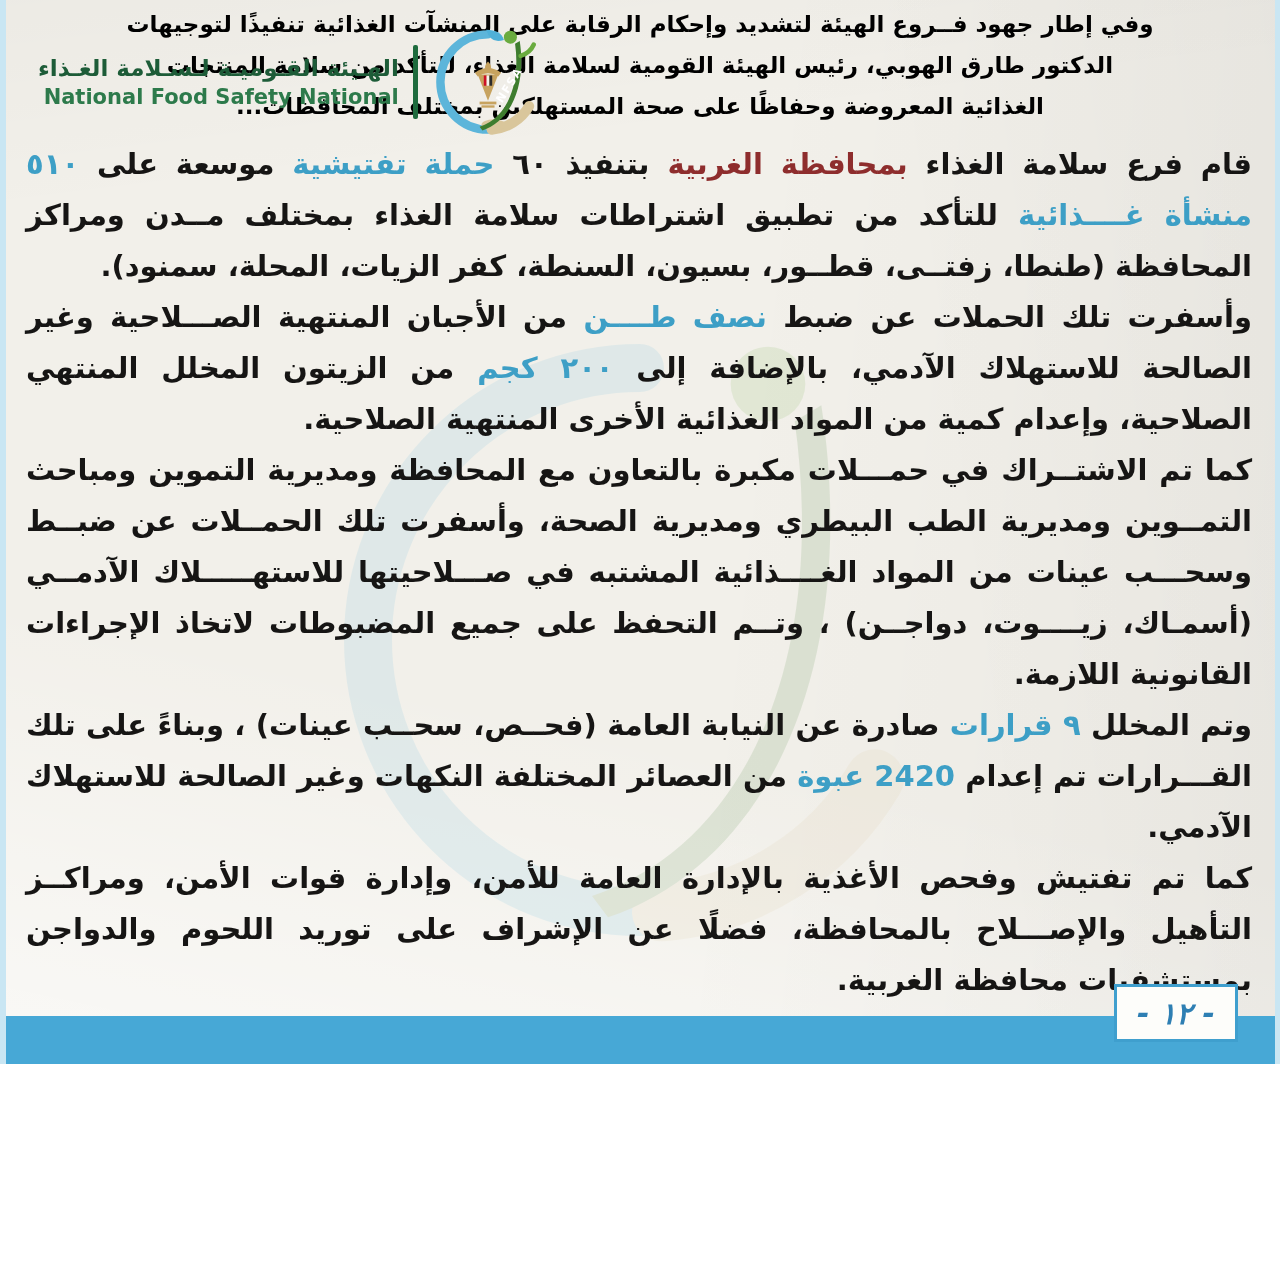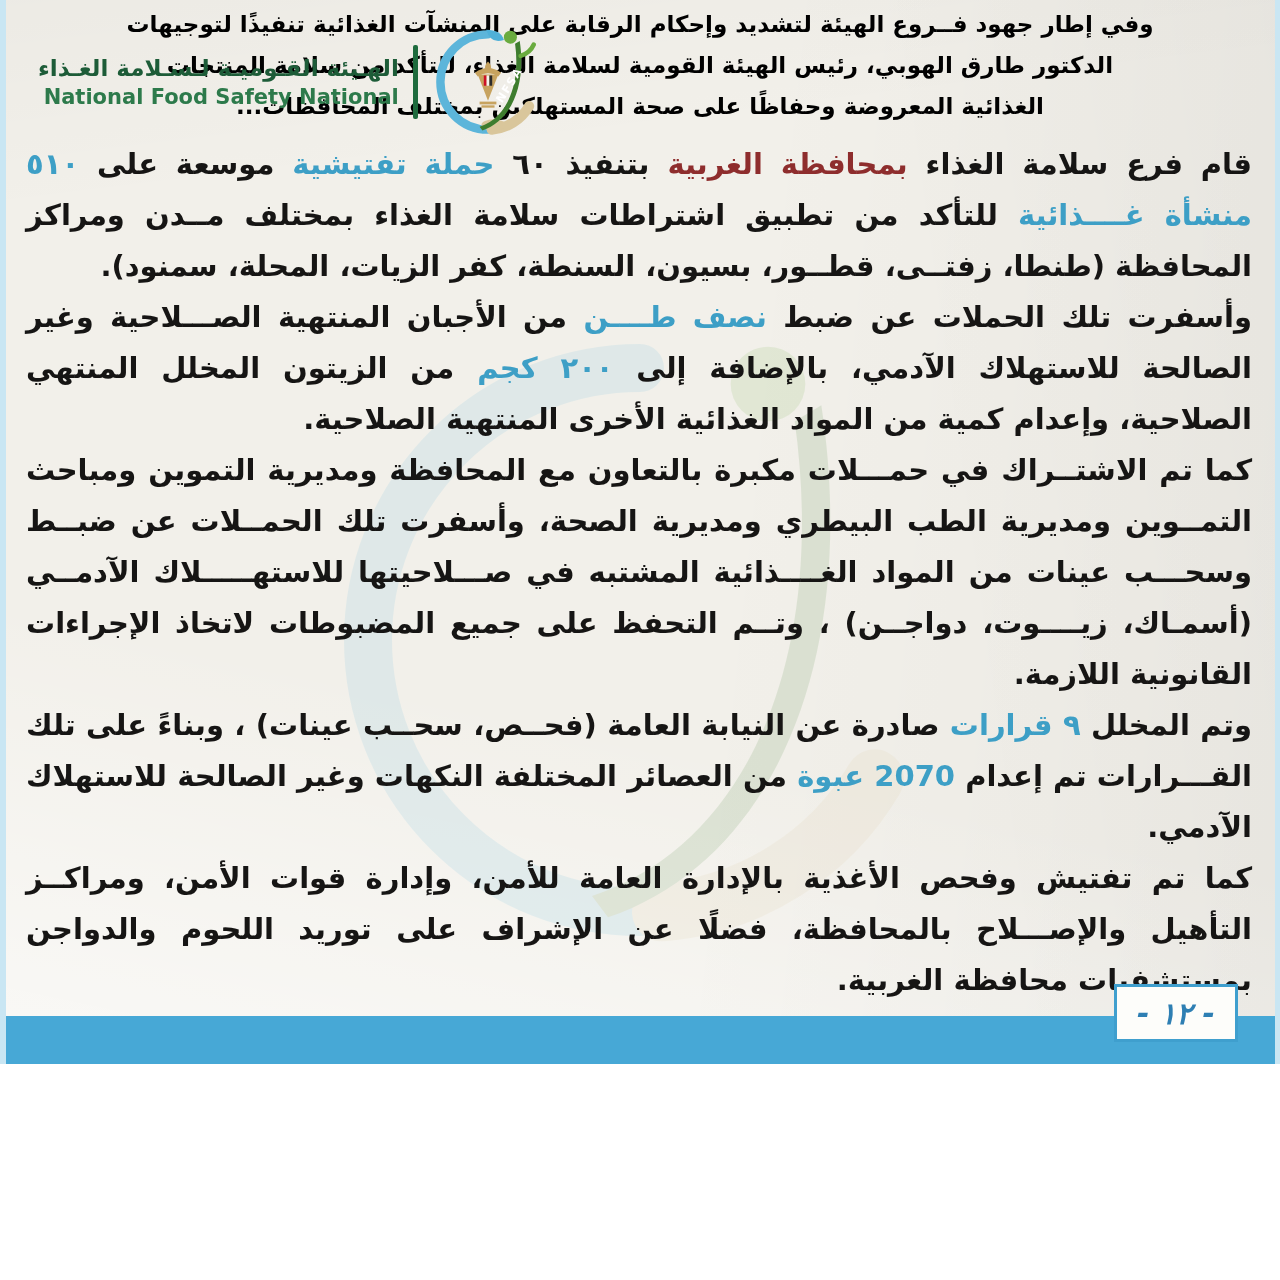--- a/index.html
+++ b/index.html
@@ -148,20 +148,20 @@
     <circle cx="84" cy="12" r="7" fill="#6aab3f"></circle>
   </svg>
 
 
   <p class="intro">وفي إطار جهود فــروع الهيئة لتشديد وإحكام الرقابة على المنشآت الغذائية تنفيذًا لتوجيهات الدكتور طارق الهوبي، رئيس الهيئة القومية لسلامة الغذاء، للتأكد من سلامة المنتجات الغذائية المعروضة وحفاظًا على صحة المستهلكين بمختلف المحافظات...</p>
 
   <div class="body-text">
     <p><span>قام فرع سلامة الغذاء </span><span style="color: rgb(142, 45, 45);">بمحافظة الغربية</span><span> بتنفيذ ٦٠ </span><span style="color: rgb(61, 159, 198);">حملة تفتيشية</span><span> موسعة على </span><span style="color: rgb(61, 159, 198);">٥١٠ منشأة غــــذائية</span><span> للتأكد من تطبيق اشتراطات سلامة الغذاء بمختلف مــدن ومراكز المحافظة (طنطا، زفتــى، قطــور، بسيون، السنطة، كفر الزيات، المحلة، سمنود).</span></p>
     <p><span>وأسفرت تلك الحملات عن ضبط </span><span style="color: rgb(61, 159, 198);">نصف طــــن</span><span> من الأجبان المنتهية الصـــلاحية وغير الصالحة للاستهلاك الآدمي، بالإضافة إلى </span><span style="color: rgb(61, 159, 198);">٢٠٠ كجم</span><span> من الزيتون المخلل المنتهي الصلاحية، وإعدام كمية من المواد الغذائية الأخرى المنتهية الصلاحية.</span></p>
     <p><span>كما تم الاشتــراك في حمـــلات مكبرة بالتعاون مع المحافظة ومديرية التموين ومباحث التمــوين ومديرية الطب البيطري ومديرية الصحة، وأسفرت تلك الحمــلات عن ضبــط وسحـــب عينات من المواد الغــــذائية المشتبه في صـــلاحيتها للاستهـــــلاك الآدمــي (أسمـاك، زيــــوت، دواجــن) ، وتــم التحفظ على جميع المضبوطات لاتخاذ الإجراءات القانونية اللازمة.</span></p>
-    <p><span>وتم المخلل </span><span style="color: rgb(61, 159, 198);">٩ قرارات</span><span> صادرة عن النيابة العامة (فحــص، سحــب عينات) ، وبناءً على تلك القـــرارات تم إعدام </span><span style="color: rgb(61, 159, 198);">2070 عبوة</span><span> من العصائر المختلفة النكهات وغير الصالحة للاستهلاك الآدمي.</span></p>
+    <p><span>وتم المخلل </span><span style="color: rgb(61, 159, 198);">٩ قرارات</span><span> صادرة عن النيابة العامة (فحــص، سحــب عينات) ، وبناءً على تلك القـــرارات تم إعدام </span><span style="color: rgb(61, 159, 198);">2420 عبوة</span><span> من العصائر المختلفة النكهات وغير الصالحة للاستهلاك الآدمي.</span></p>
     <p><span>كما تم تفتيش وفحص الأغذية بالإدارة العامة للأمن، وإدارة قوات الأمن، ومراكــز التأهيل والإصـــلاح بالمحافظة، فضلًا عن الإشراف على توريد اللحوم والدواجن بمستشفيات محافظة الغربية.</span></p>
   </div>
 
   <div class="footer-bar"></div>
   <div class="page-num">- ١٢ -</div>
 
 </div>
 
 </body></html>

